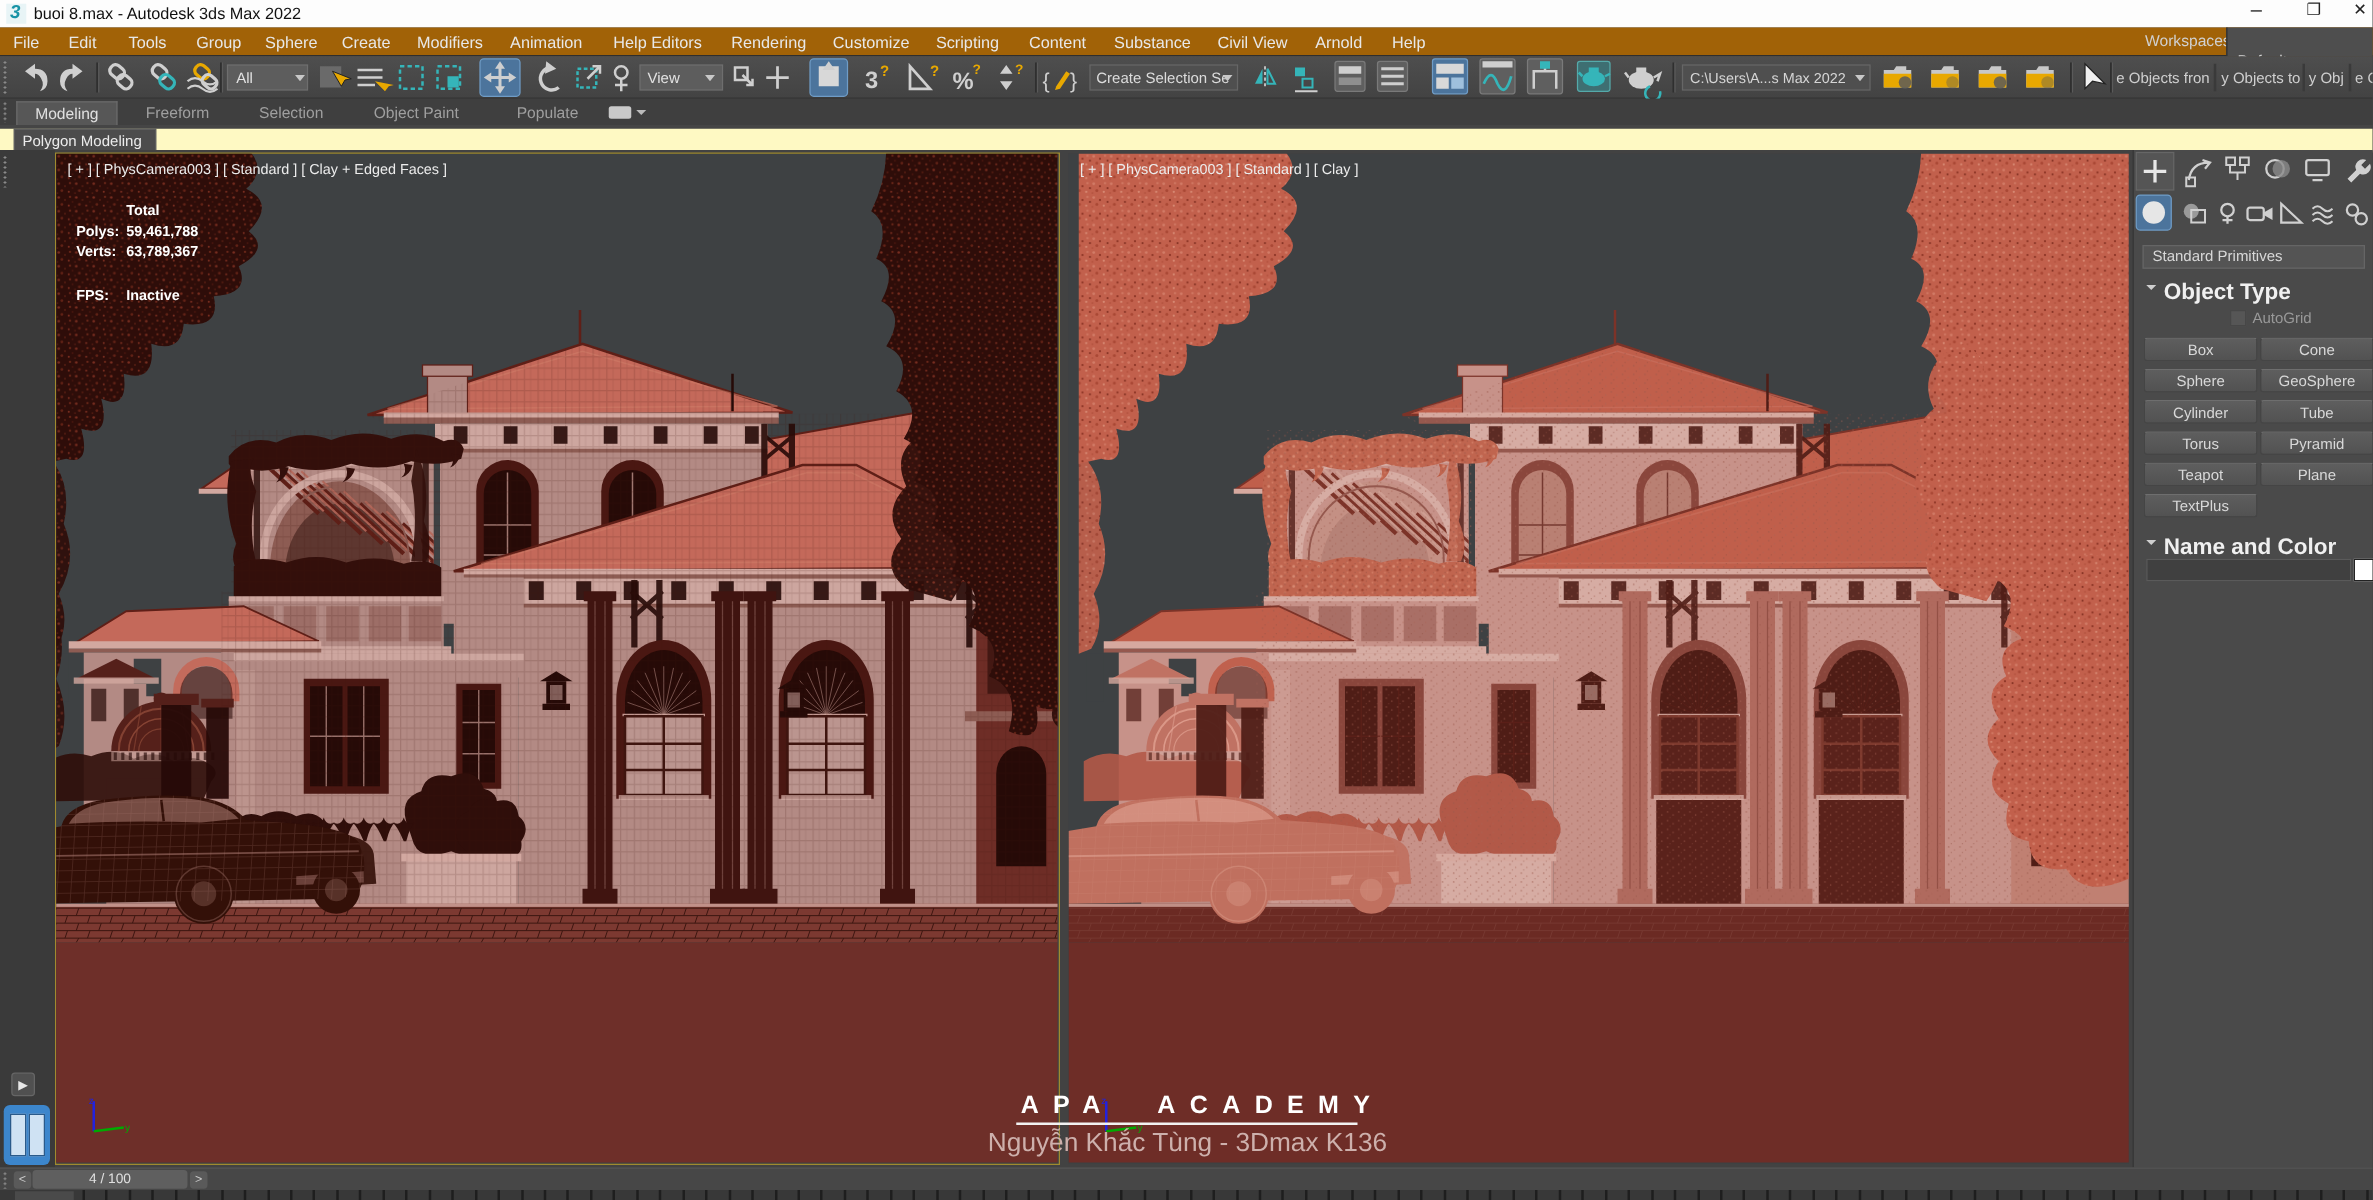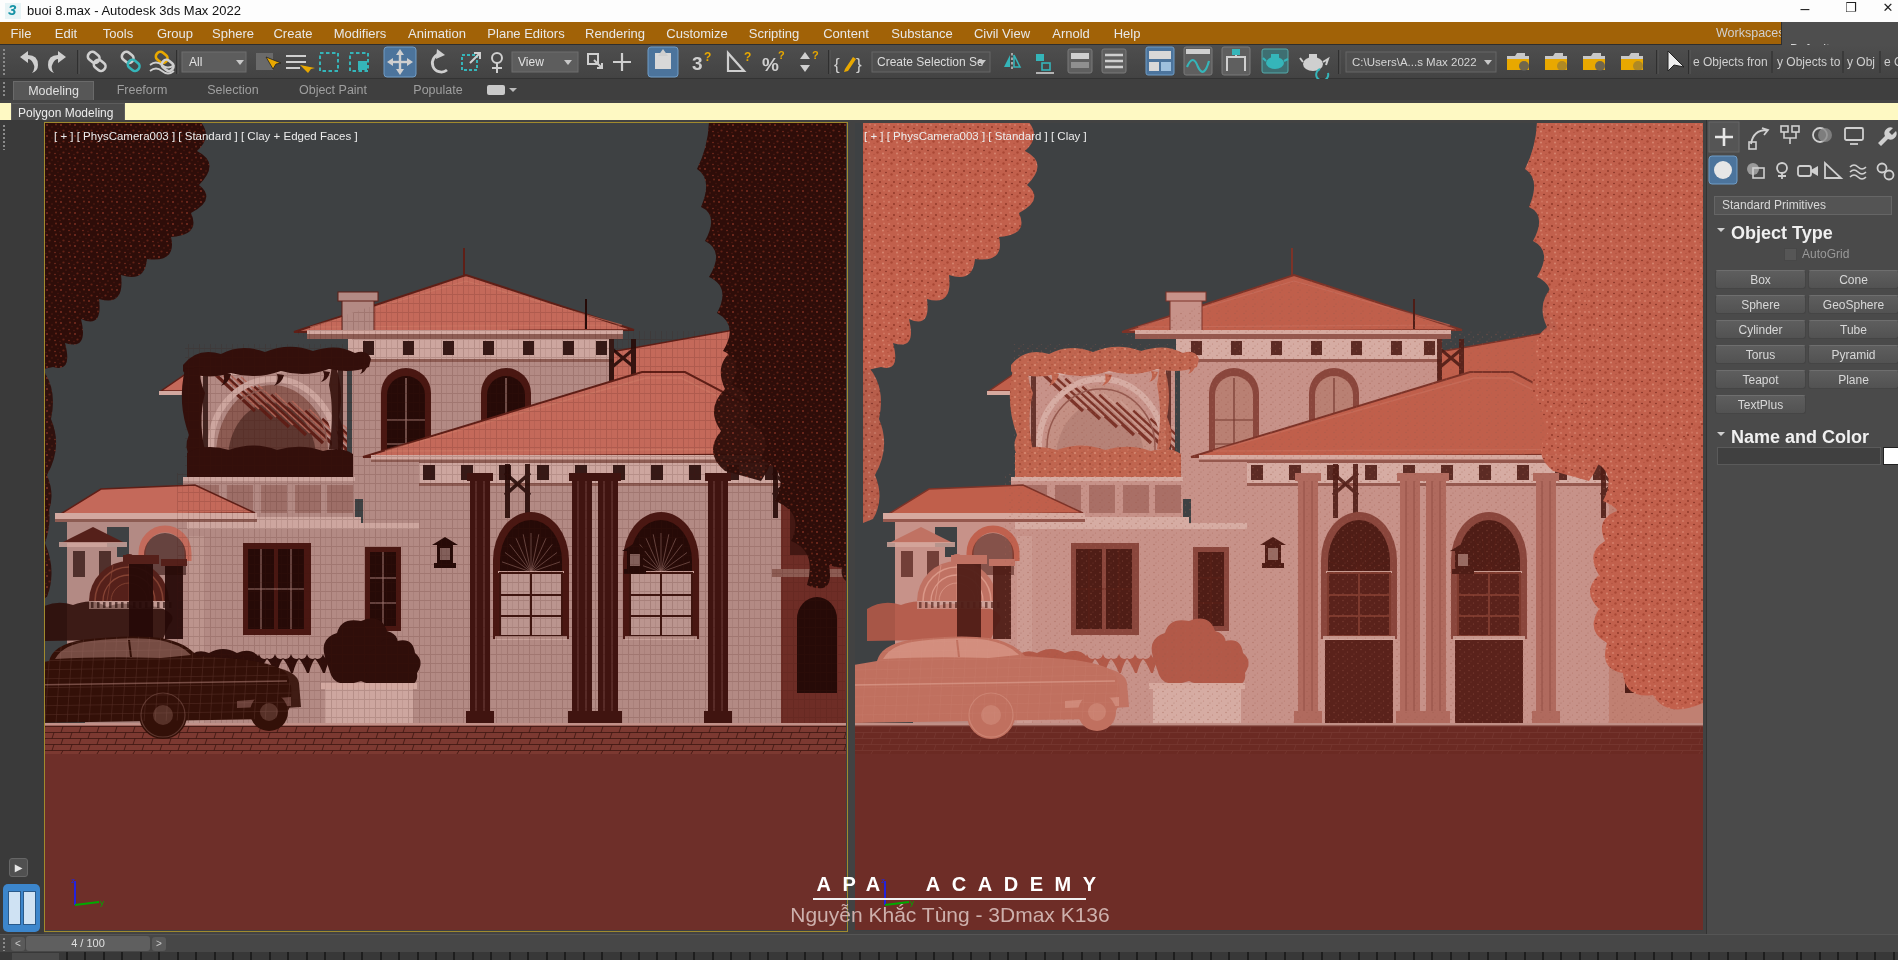--- a/index.html
+++ b/index.html
@@ -730,21 +730,21 @@
 </div>
 <div id="menubar">
 <div class="mi" style="left:21px">File</div>
 <div class="mi" style="left:66px">Edit</div>
 <div class="mi" style="left:118px">Tools</div>
 <div class="mi" style="left:175px">Group</div>
 <div class="mi" style="left:233px">Sphere</div>
 <div class="mi" style="left:293px">Create</div>
 <div class="mi" style="left:360px">Modifiers</div>
 <div class="mi" style="left:437px">Animation</div>
-<div class="mi" style="left:526px">Plane Editors</div>
+<div class="mi" style="left:526px">Help Editors</div>
 <div class="mi" style="left:615px">Rendering</div>
 <div class="mi" style="left:697px">Customize</div>
 <div class="mi" style="left:774px">Scripting</div>
 <div class="mi" style="left:846px">Content</div>
 <div class="mi" style="left:922px">Substance</div>
 <div class="mi" style="left:1002px">Civil View</div>
 <div class="mi" style="left:1071px">Arnold</div>
 <div class="mi" style="left:1127px">Help</div>
 <div id="wslabel">Workspaces:</div>
 <div id="wscombo">Default</div>
@@ -933,20 +933,29 @@
     <div id="layoutbtn">
         <div style="left:5px"></div>
         <div style="left:20px"></div>
       </div>
   </div>
   <div id="vpL" class="vp">
     <svg class="scene" width="801" height="807" viewBox="0 0 801 807">
         <use href="#scene"></use>
       </svg>
     <div class="vplabel">[ + ] [ PhysCamera003 ] [ Standard ] [ Clay + Edged Faces ]</div>
+    <div id="stats">
+      <span style="position:absolute;left:56px;top:40px">Total</span>
+      <span style="position:absolute;left:16px;top:57px">Polys:</span>
+        <span style="position:absolute;left:56px;top:57px">59,461,788</span>
+      <span style="position:absolute;left:16px;top:73px">Verts:</span>
+        <span style="position:absolute;left:56px;top:73px">63,789,367</span>
+      <span style="position:absolute;left:16px;top:108px">FPS:</span>
+        <span style="position:absolute;left:56px;top:108px">Inactive</span>
+    </div>
     <svg class="axis" viewBox="0 0 40 36">
         <line x1="8" y1="4" x2="8" y2="28" stroke="#2222dd" stroke-width="2"></line>
         <line x1="8" y1="28" x2="32" y2="25" stroke="#00aa00" stroke-width="2"></line>
         <text x="4" y="6" font-size="8" fill="#2222dd">z</text>
         <text x="33" y="28" font-size="8" fill="#00aa00">y</text>
       </svg>
   </div>
   <div id="vpR" class="vp">
     <svg class="scene" width="848" height="807" viewBox="0 0 848 807">
         <use href="#scene" x="18"></use>

